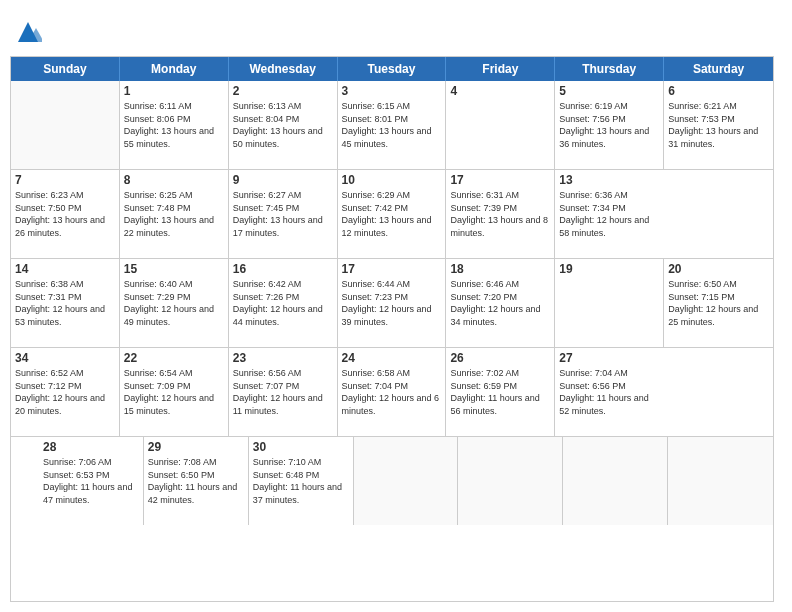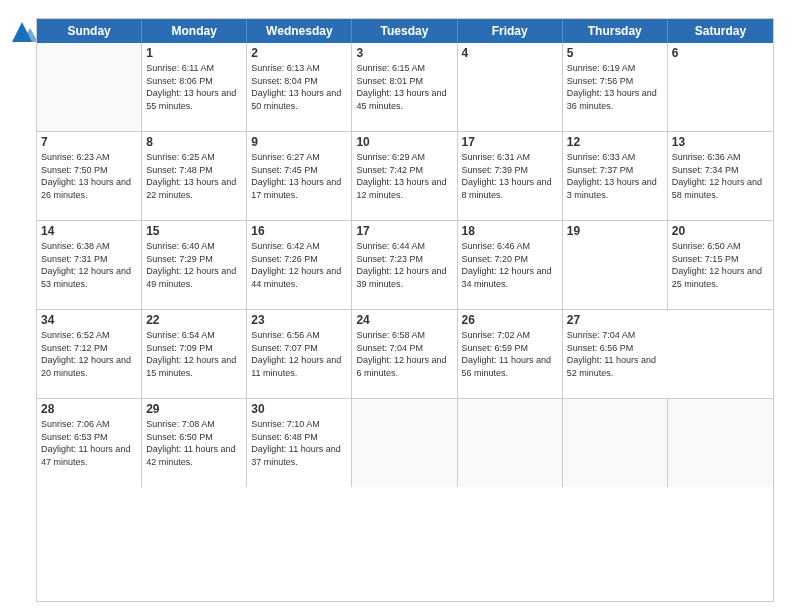--- a/index.html
+++ b/index.html
@@ -6,23 +6,23 @@
     body {
       width: 792px;
       height: 612px;
       font-family: Arial, sans-serif;
       background: #fff;
       overflow: hidden;
     }
     .page {
       width: 792px;
       height: 612px;
-      padding: 18px 18px 10px 4px;
-      display: flex;
-      flex-direction: row;
+      padding: 18px 18px 10px 10px;
+      display: flex;
+      flex-direction: column;
     }
     .header {
       display: flex;
       justify-content: space-between;
       align-items: flex-start;
       margin-bottom: 10px;
     }
     .logo {
       display: flex;
       align-items: center;
@@ -79,21 +79,21 @@
     .cal-header-cell:last-child { border-right: none; }
     .cal-body {
       display: flex;
       flex-direction: column;
     }
     .cal-row {
       display: grid;
       grid-template-columns: repeat(7, 1fr);
       border-bottom: 1px solid #ccc;
     }
-    .cal-row:last-child { border-bottom: none; }
+    .cal-row:last-child { border-bottom: none; margin-left: 28px; }
     .cal-cell {
       border-right: 1px solid #ccc;
       padding: 3px 4px;
       min-height: 88px;
       vertical-align: top;
       background: #fff;
       font-size: 9.5px;
       color: #333;
     }
     .cal-cell:last-child { border-right: none; }
@@ -158,20 +158,21 @@
           </div>
           <div class="cal-cell">
             <div class="day-num">4</div>
           </div>
           <div class="cal-cell">
             <div class="day-num">5</div>
             <div class="cell-info">Sunrise: 6:19 AM<br>Sunset: 7:56 PM<br>Daylight: 13 hours and 36 minutes.</div>
           </div>
           <div class="cal-cell">
             <div class="day-num">6</div>
+            <div class="cell-info">Sunrise: 6:21 AM<br>Sunset: 7:53 PM<br>Daylight: 13 hours and 31 minutes.</div>
           </div>
         </div>
         <div class="cal-row">
           <div class="cal-cell">
             <div class="day-num">7</div>
             <div class="cell-info">Sunrise: 6:23 AM<br>Sunset: 7:50 PM<br>Daylight: 13 hours and 26 minutes.</div>
           </div>
           <div class="cal-cell">
             <div class="day-num">8</div>
             <div class="cell-info">Sunrise: 6:25 AM<br>Sunset: 7:48 PM<br>Daylight: 13 hours and 22 minutes.</div>
@@ -180,24 +181,20 @@
             <div class="day-num">9</div>
             <div class="cell-info">Sunrise: 6:27 AM<br>Sunset: 7:45 PM<br>Daylight: 13 hours and 17 minutes.</div>
           </div>
           <div class="cal-cell">
             <div class="day-num">10</div>
             <div class="cell-info">Sunrise: 6:29 AM<br>Sunset: 7:42 PM<br>Daylight: 13 hours and 12 minutes.</div>
           </div>
           <div class="cal-cell">
             <div class="day-num">17</div>
             <div class="cell-info">Sunrise: 6:31 AM<br>Sunset: 7:39 PM<br>Daylight: 13 hours and 8 minutes.</div>
-          </div>
-          <div class="cal-cell">
-            <div class="day-num">12</div>
-            <div class="cell-info">Sunrise: 6:33 AM<br>Sunset: 7:37 PM<br>Daylight: 13 hours and 3 minutes.</div>
           </div>
           <div class="cal-cell">
             <div class="day-num">13</div>
             <div class="cell-info">Sunrise: 6:36 AM<br>Sunset: 7:34 PM<br>Daylight: 12 hours and 58 minutes.</div>
           </div>
         </div>
         <div class="cal-row">
           <div class="cal-cell">
             <div class="day-num">14</div>
             <div class="cell-info">Sunrise: 6:38 AM<br>Sunset: 7:31 PM<br>Daylight: 12 hours and 53 minutes.</div>

